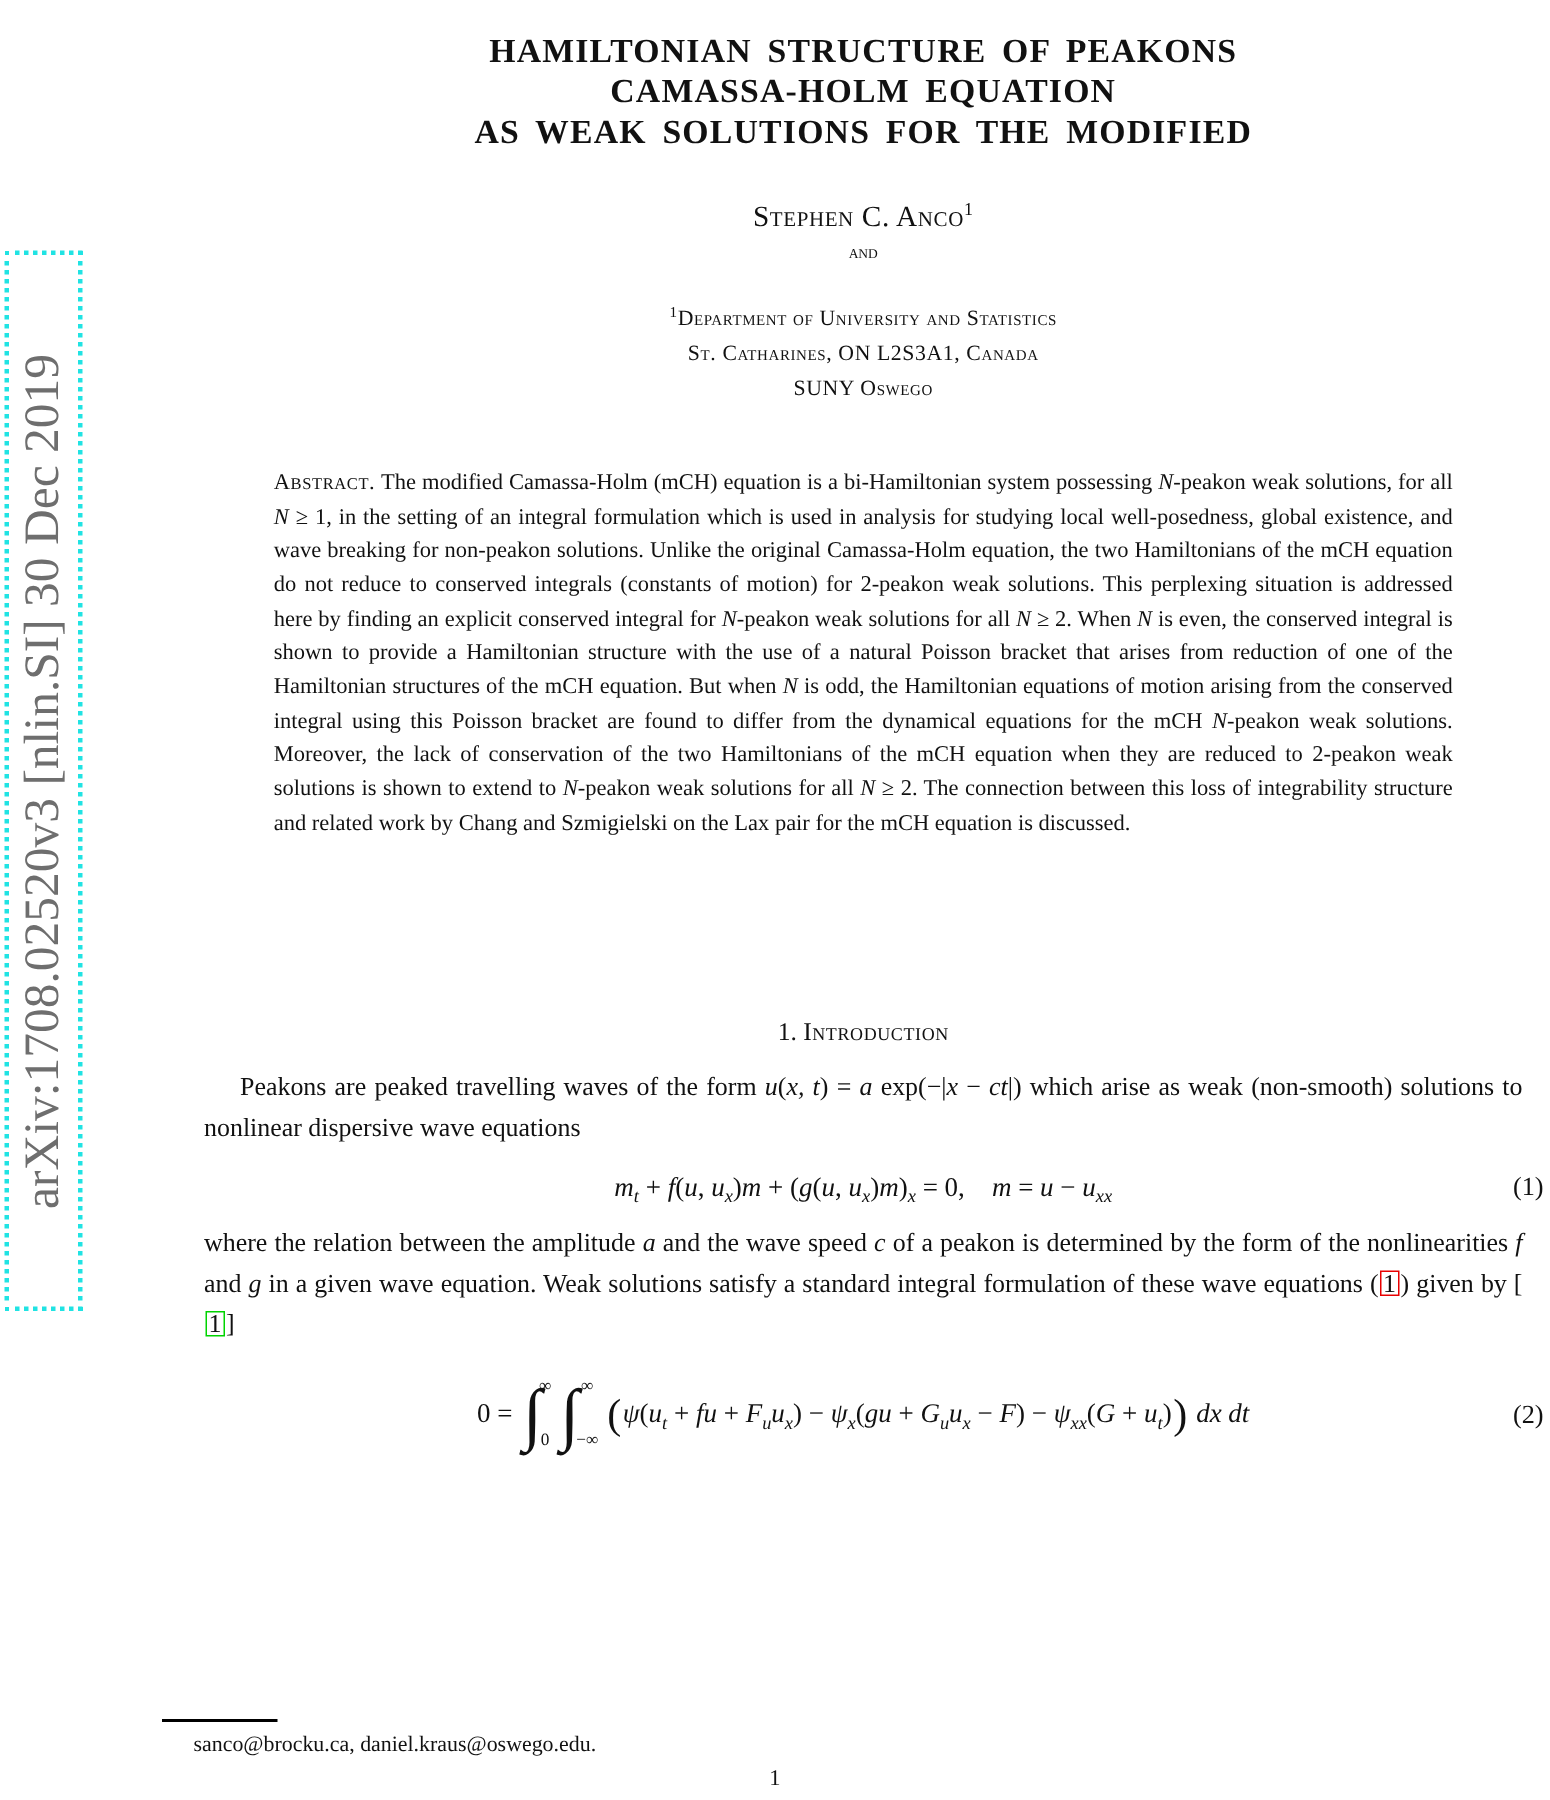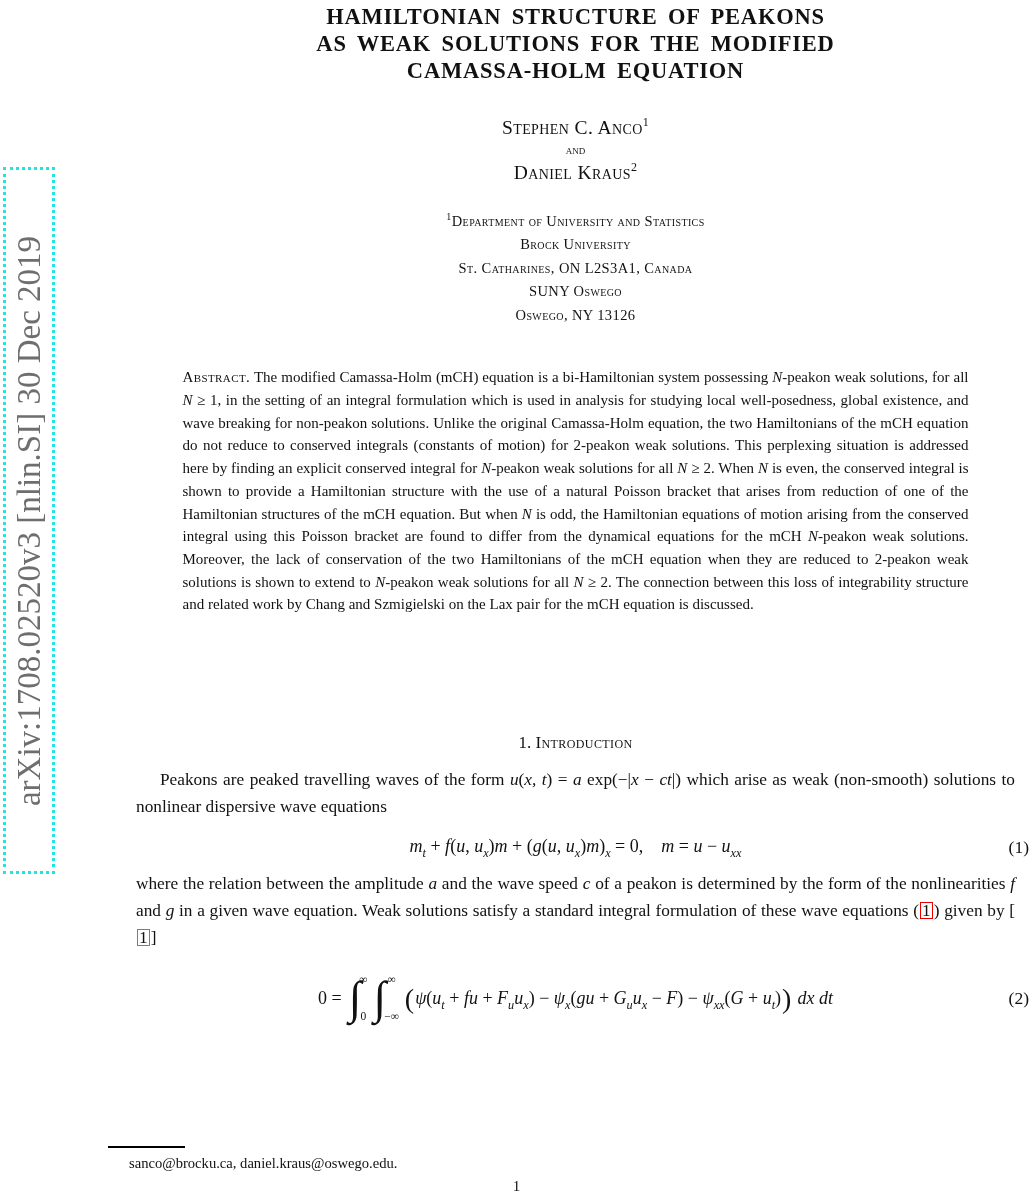--- a/index.html
+++ b/index.html
@@ -4,21 +4,21 @@
 <style>
   html,body{margin:0;padding:0;}
   body{
     width:1033px;height:1200px;position:relative;overflow:hidden;
     background:#ffffff;color:#111;
     font-family:"Liberation Serif","DejaVu Serif",serif;
   }
   .content{position:absolute;left:120px;top:0;width:911px;}
 
   
-  .title{padding-top:3px;text-align:center;font-weight:bold;
+  .title{padding-top:20px;text-align:center;font-weight:bold;
          font-size:22.5px;line-height:27px;letter-spacing:.8px;word-spacing:4px;}
 
   
   .authors{margin-top:31px;text-align:center;font-variant:small-caps;}
   .author-name{font-size:19.5px;letter-spacing:.4px;}
   .author-sup{font-size:12px;vertical-align:super;font-variant:normal;}
   .and-row{font-size:13.5px;line-height:15px;margin:3px 0;}
 
   
   .affils{margin-top:22px;text-align:center;font-variant:small-caps;
@@ -80,36 +80,33 @@
 <body>
 
 <div class="watermark">
   <span class="watermark-text">arXiv:1708.02520v3  [nlin.SI]  30 Dec 2019</span>
 </div>
 
 <div class="content">
 
   <div class="title">
     <div>HAMILTONIAN STRUCTURE OF PEAKONS</div>
+    <div>CAMASSA-HOLM EQUATION</div>
     <div>AS WEAK SOLUTIONS FOR THE MODIFIED</div>
-    <div>CAMASSA-HOLM EQUATION</div>
   </div>
 
   <div class="authors">
     <div class="author-name"><span>Stephen C. Anco</span><sup class="author-sup">1</sup></div>
     <div class="and-row">and</div>
-    <div class="author-name"><span>Daniel Kraus</span><sup class="author-sup">2</sup></div>
   </div>
 
   <div class="affils">
     <div><sup class="affil-sup">1</sup><span>Department of University and Statistics</span></div>
-    <div><span>Brock University</span></div>
     <div><span>St. Catharines, ON L2S3A1, Canada</span></div>
     <div><span>SUNY Oswego</span></div>
-    <div><span>Oswego, NY 13126</span></div>
   </div>
 
   <div class="abstract">
     <span class="abs-label">Abstract.</span>
     <span>The modified Camassa-Holm (mCH) equation is a bi-Hamiltonian system possessing <i>N</i>-peakon weak solutions, for all <i>N</i> ≥ 1, in the setting of an integral formulation which is used in analysis for studying local well-posedness, global existence, and wave breaking for non-peakon solutions. Unlike the original Camassa-Holm equation, the two Hamiltonians of the mCH equation do not reduce to conserved integrals (constants of motion) for 2-peakon weak solutions. This perplexing situation is addressed here by finding an explicit conserved integral for <i>N</i>-peakon weak solutions for all <i>N</i> ≥ 2. When <i>N</i> is even, the conserved integral is shown to provide a Hamiltonian structure with the use of a natural Poisson bracket that arises from reduction of one of the Hamiltonian structures of the mCH equation. But when <i>N</i> is odd, the Hamiltonian equations of motion arising from the conserved integral using this Poisson bracket are found to differ from the dynamical equations for the mCH <i>N</i>-peakon weak solutions. Moreover, the lack of conservation of the two Hamiltonians of the mCH equation when they are reduced to 2-peakon weak solutions is shown to extend to <i>N</i>-peakon weak solutions for all <i>N</i> ≥ 2. The connection between this loss of integrability structure and related work by Chang and Szmigielski on the Lax pair for the mCH equation is discussed.</span>
   </div>
 
   <div class="section-head">
     <span>1.</span>
     <span class="section-title">Introduction</span>

